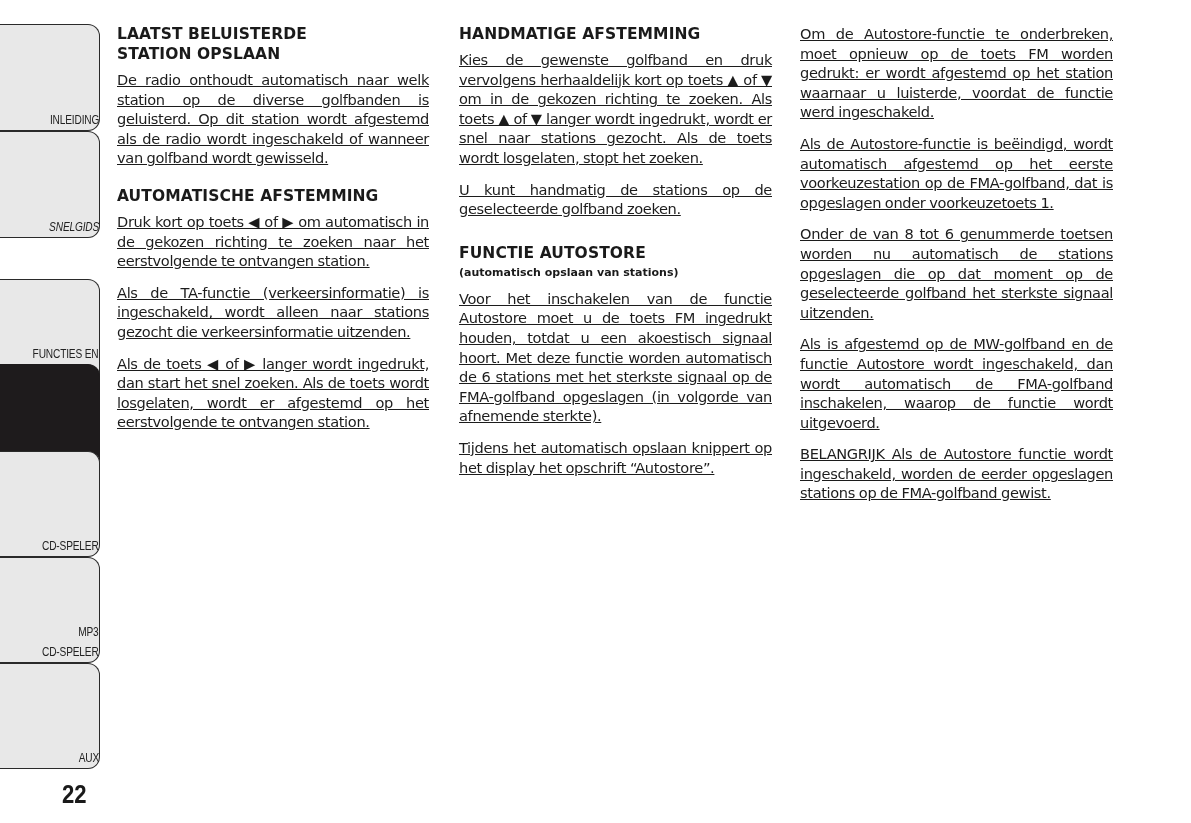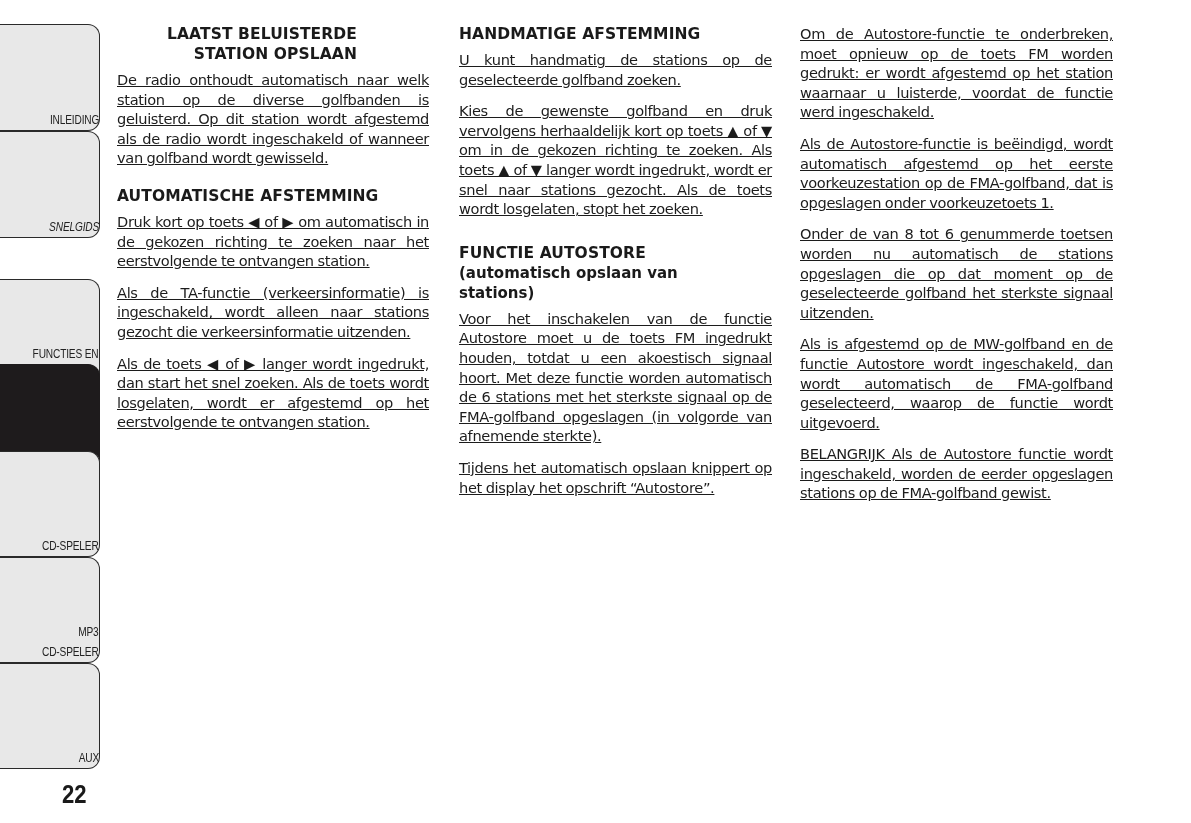--- a/index.html
+++ b/index.html
@@ -90,21 +90,21 @@
       margin: 0 0 6px 0;
       font-family: "DejaVu Sans", sans-serif;
       font-weight: bold;
       font-size: 15.5px;
       line-height: 20px;
       letter-spacing: 0.1px;
       color: #1a1a1a;
     }
     .col h2 .sub {
       display: block;
-      font-size: 15px;
+      font-size: 11px;
       letter-spacing: 0;
     }
     .gap { height: 6px; }
     .gap-lg { height: 12px; }
   </style>
 </head>
 <body>
 
 <nav class="tabs">
   <div class="tab" style="top:0px;height:107px;">
@@ -128,41 +128,41 @@
 CD-SPELER</span>
   </div>
   <div class="tab" style="top:639px;height:106px;">
     <span class="tab-label">AUX</span>
   </div>
 </nav>
 
 <div class="page-number">22</div>
 
 <section class="col col1">
-  <h2 style="width:240px;text-align:right;">LAATST BELUISTERDE STATION OPSLAAN</h2>
+  <h2 style="width:240px;">LAATST BELUISTERDE STATION OPSLAAN</h2>
   <p>De radio onthoudt automatisch naar welk station op de diverse golfbanden is geluisterd. Op dit station wordt afgestemd als de radio wordt ingeschakeld of wanneer van golfband wordt gewisseld.</p>
   <div class="gap"></div>
   <h2>AUTOMATISCHE AFSTEMMING</h2>
   <p>Druk kort op toets ◀ of ▶ om automatisch in de gekozen richting te zoeken naar het eerstvolgende te ontvangen station.</p>
   <p>Als de TA-functie (verkeersinformatie) is ingeschakeld, wordt alleen naar stations gezocht die verkeersinformatie uitzenden.</p>
   <p>Als de toets ◀ of ▶ langer wordt ingedrukt, dan start het snel zoeken. Als de toets wordt losgelaten, wordt er afgestemd op het eerstvolgende te ontvangen station.</p>
 </section>
 
 <section class="col col2">
   <h2>HANDMATIGE AFSTEMMING</h2>
+  <p>Kies de gewenste golfband en druk vervolgens herhaaldelijk kort op toets ▲ of ▼ om in de gekozen richting te zoeken. Als toets ▲ of ▼ langer wordt ingedrukt, wordt er snel naar stations gezocht. Als de toets wordt losgelaten, stopt het zoeken.</p>
   <p>U kunt handmatig de stations op de geselecteerde golfband zoeken.</p>
-  <p>Kies de gewenste golfband en druk vervolgens herhaaldelijk kort op toets ▲ of ▼ om in de gekozen richting te zoeken. Als toets ▲ of ▼ langer wordt ingedrukt, wordt er snel naar stations gezocht. Als de toets wordt losgelaten, stopt het zoeken.</p>
   <div class="gap-lg"></div>
   <h2 style="width:240px;">
     <span>FUNCTIE AUTOSTORE</span>
     <span class="sub">(automatisch opslaan van stations)</span>
   </h2>
   <p>Voor het inschakelen van de functie Autostore moet u de toets FM ingedrukt houden, totdat u een akoestisch signaal hoort. Met deze functie worden automatisch de 6 stations met het sterkste signaal op de FMA-golfband opgeslagen (in volgorde van afnemende sterkte).</p>
   <p>Tijdens het automatisch opslaan knippert op het display het opschrift “Autostore”.</p>
 </section>
 
 <section class="col col3">
   <p>Om de Autostore-functie te onderbreken, moet opnieuw op de toets FM worden gedrukt: er wordt afgestemd op het station waarnaar u luisterde, voordat de functie werd ingeschakeld.</p>
   <p>Als de Autostore-functie is beëindigd, wordt automatisch afgestemd op het eerste voorkeuzestation op de FMA-golfband, dat is opgeslagen onder voorkeuzetoets 1.</p>
   <p>Onder de van 8 tot 6 genummerde toetsen worden nu automatisch de stations opgeslagen die op dat moment op de geselecteerde golfband het sterkste signaal uitzenden.</p>
-  <p>Als is afgestemd op de MW-golfband en de functie Autostore wordt ingeschakeld, dan wordt automatisch de FMA-golfband geselecteerd, waarop de functie wordt uitgevoerd.</p>
+  <p>Als is afgestemd op de MW-golfband en de functie Autostore wordt ingeschakeld, dan wordt automatisch de FMA-golfband inschakelen, waarop de functie wordt uitgevoerd.</p>
   <p>BELANGRIJK Als de Autostore functie wordt ingeschakeld, worden de eerder opgeslagen stations op de FMA-golfband gewist.</p>
 </section>
 
 </body></html>

